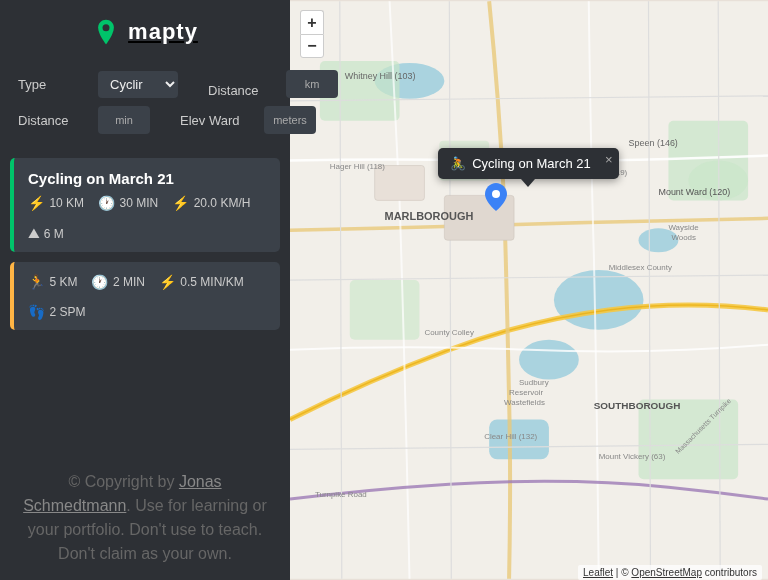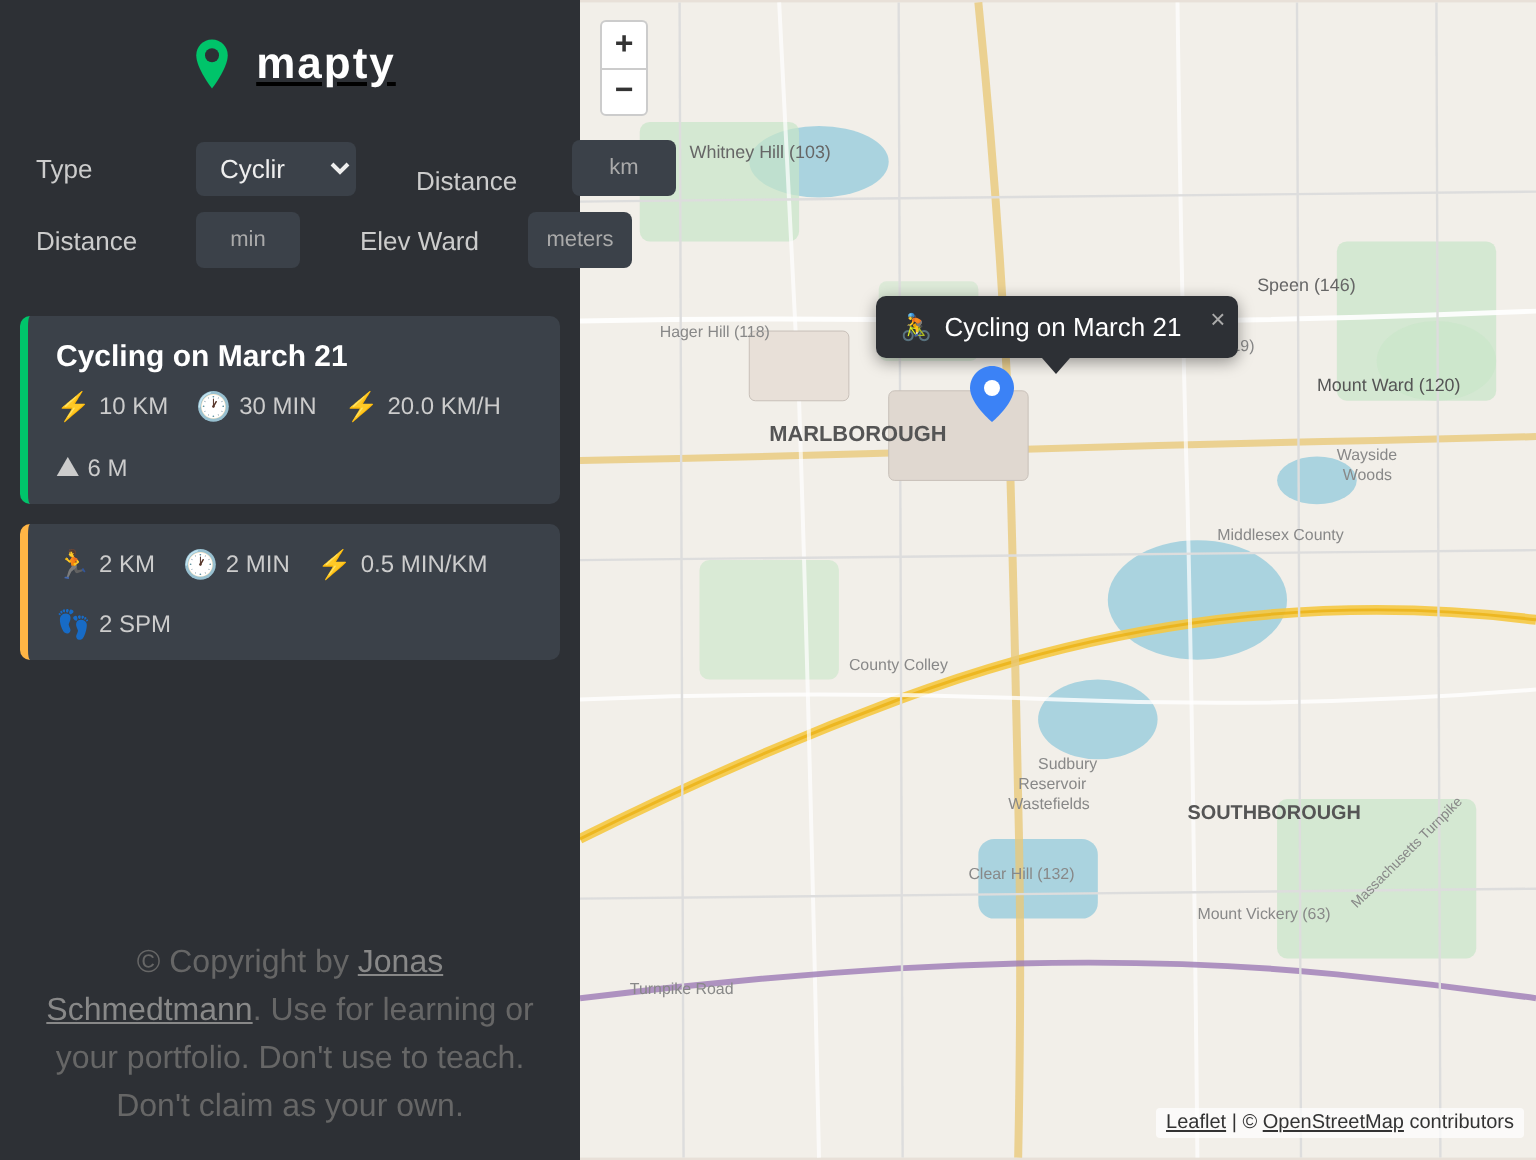--- a/index.html
+++ b/index.html
@@ -215,21 +215,21 @@
       position: absolute;
       top: 183px;
       left: 195px;
       z-index: 201;
       font-size: 22px;
     }
 
     
     .map-attribution {
       position: absolute;
-      bottom: 11px;
+      bottom: 0;
       right: 6px;
       font-size: 10px;
       color: #333;
       background: rgba(255,255,255,0.7);
       padding: 2px 5px;
       border-radius: 2px;
       z-index: 100;
     }
     .map-attribution a { color: #333; text-decoration: underline; }
   </style>
@@ -285,21 +285,21 @@
           <span class="stat-icon">⛰</span>
           <span>6 M</span>
         </div>
       </div>
     </div>
 
     <div class="workout-card running">
       <div class="workout-stats">
         <div class="stat">
           <span class="stat-icon orange">🏃</span>
-          <span>2 KM</span>
+          <span>5 KM</span>
         </div>
         <div class="stat">
           <span class="stat-icon">🕐</span>
           <span>2 MIN</span>
         </div>
         <div class="stat">
           <span class="stat-icon yellow">⚡</span>
           <span>0.5 MIN/KM</span>
         </div>
         <div class="stat">

